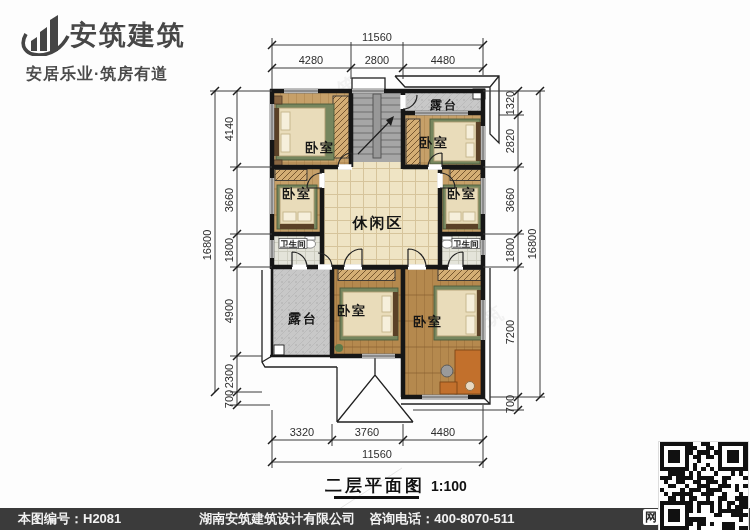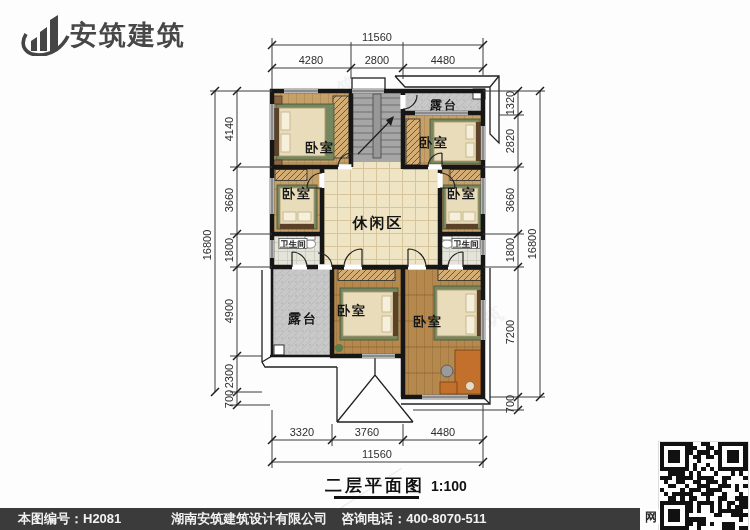--- a/index.html
+++ b/index.html
@@ -2,23 +2,23 @@
 <html><head>
 <meta charset="utf-8">
 <style>
   html,body{margin:0;padding:0;}
   body{width:750px;height:530px;position:relative;background:#fdfdfd;font-family:"Liberation Sans",sans-serif;overflow:hidden;}
   .logo{position:absolute;left:18px;top:10px;width:200px;}
   .logo-row{display:flex;align-items:center;}
   .logo-name{font-size:27px;font-weight:bold;color:#474747;letter-spacing:2px;white-space:nowrap;}
   .logo-tag{font-size:16px;font-weight:bold;color:#4a4a4a;letter-spacing:1px;margin-top:4px;margin-left:8px;white-space:nowrap;}
   #plan-svg{position:absolute;left:0;top:0;}
-  .footer-bar{position:absolute;left:0;top:508px;width:640px;height:22px;background:#3b3b3b;display:flex;align-items:center;color:#f2f2f2;font-size:13px;font-weight:bold;}
+  .footer-bar{position:absolute;left:0;top:508px;width:750px;height:22px;background:#3b3b3b;display:flex;align-items:center;color:#f2f2f2;font-size:13px;font-weight:bold;}
   .footer-bar .no{margin-left:18px;}
-  .footer-bar .co{margin-left:50px;}
+  .footer-bar .co{margin-left:78px;}
   .footer-bar .sv{margin-left:14px;}
   .footer-bar .ph{margin-left:14px;}
   .qr-wrap{position:absolute;left:659px;top:442px;width:89px;height:88px;background:#ffffff;outline:1px solid #dddddd;}
   .net-badge{position:absolute;left:643px;top:509px;width:16px;height:16px;background:#ffffff;color:#2b2b2b;font-size:12px;font-weight:bold;line-height:16px;text-align:center;border-radius:2px;}
   svg text{font-family:"Liberation Sans",sans-serif;}
   .dimtxt{font-size:11px;fill:#2e2e2e;}
   .roomtxt{font-size:13px;font-weight:bold;fill:#141414;letter-spacing:2px;}
   .smalltxt{font-size:8.5px;font-weight:bold;fill:#141414;}
   .titletxt{font-size:17px;font-weight:bold;fill:#111;letter-spacing:3px;}
   .scaletxt{font-size:14px;font-weight:bold;fill:#111;}
@@ -34,20 +34,21 @@
         <g fill="#454545">
           <path d="M13,31 L19,27 L19,41 L13,41 Z"></path>
           <path d="M22,22 L29,17 L29,41 L22,41 Z"></path>
           <path d="M32,10 L40,5 L40,41 L32,41 Z"></path>
         </g>
         <path d="M8,24 C1,36 8,45 21,45 C33,45 44,38 50,26" stroke="#454545" stroke-width="3.6" fill="none"></path>
       </svg>
     </span>
     <span class="logo-name">安筑建筑</span>
   </div>
+  <div class="logo-tag">安居乐业·筑房有道</div>
 </div>
 
 <svg id="plan-svg" width="750" height="530" viewBox="0 0 750 530">
   <defs>
     <pattern id="woodA" width="8" height="26" patternUnits="userSpaceOnUse">
       <rect width="8" height="26" fill="#c6a069"></rect>
       <path d="M0,0 V26 M0,7 H8" stroke="#9c753d" stroke-width="0.7"></path>
     </pattern>
     <pattern id="woodB" width="8" height="26" patternUnits="userSpaceOnUse">
       <rect width="8" height="26" fill="#b5894e"></rect>

